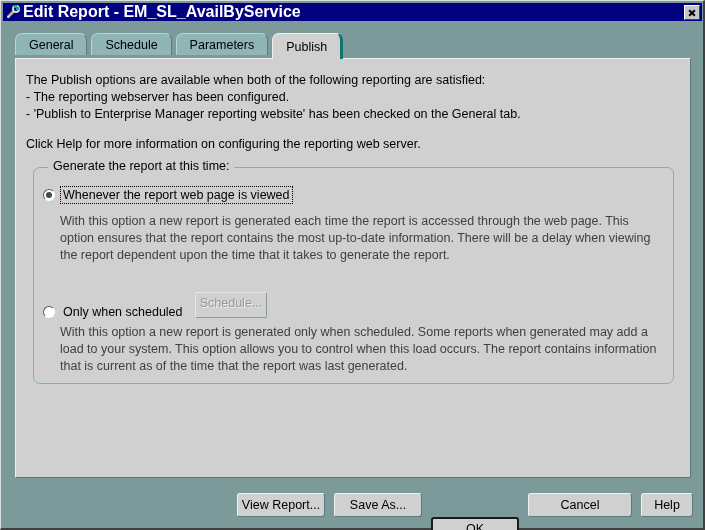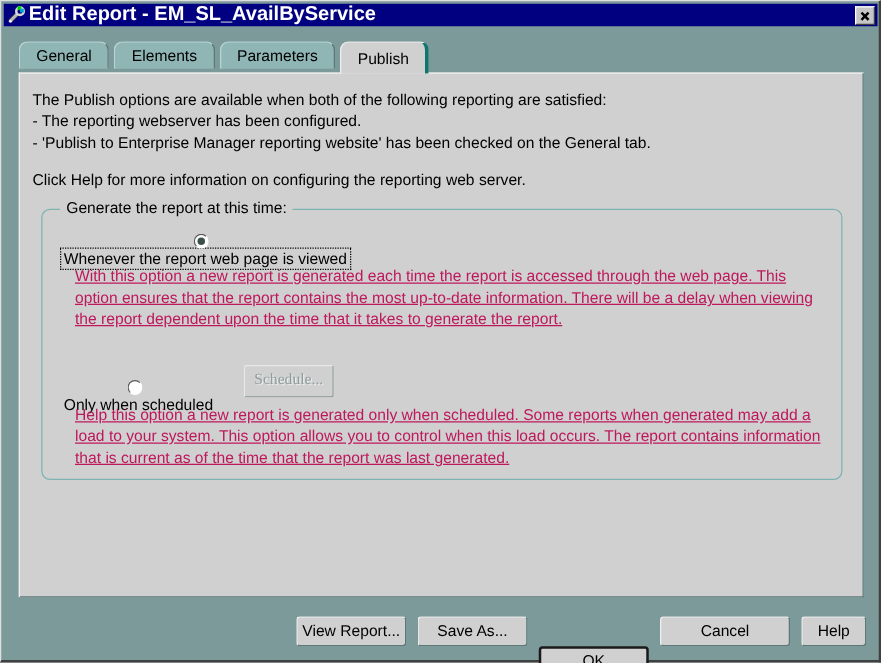--- a/index.html
+++ b/index.html
@@ -151,21 +151,20 @@
     font-size: 12.5px;
     color: #000000;
     white-space: nowrap;
   }
 
   
   .radio-row {
     position: absolute;
     display: flex;
     align-items: center;
-    flex-direction: column;
   }
   .radio-mark {
     width: 12px; height: 12px;
     border-radius: 50%;
     box-sizing: border-box;
     border: 1px solid #6e6e6e;
     border-top-color: #5a5a5a;
     border-left-color: #5a5a5a;
     border-right-color: #ffffff;
     border-bottom-color: #ffffff;
@@ -206,30 +205,28 @@
     border-right: 1px solid #8a9a9a;
     border-bottom: 1px solid #8a9a9a;
     box-sizing: border-box;
     font-size: 12.5px;
     color: #8d9d9d;
     text-shadow: 1px 1px 0 #ededed;
     line-height: 20px;
     text-align: center;
     border-radius: 2px;
     cursor: default;
-    font-family: Liberation Serif, serif;
   }
 
   .desc {
     position: absolute;
     font-size: 12.5px;
-    color: #be185d;
+    color: #404040;
     line-height: 17px;
     white-space: pre-line;
-    text-decoration: underline;
   }
 
   
   #buttonbar {
     position: absolute;
     left: 0; top: 486px;
     width: 701px; height: 36px;
     display: flex;
     align-items: center;
     justify-content: flex-end;
@@ -281,21 +278,21 @@
         <rect x="11" y="3" width="3" height="3" fill="#00a0d0"></rect>
         <circle cx="3.2" cy="13" r="1.1" fill="#ffffff"></circle>
       </svg>
     </span>
     <span id="title-text">Edit Report - EM_SL_AvailByService</span>
     <span id="close-button"></span>
   </div>
 
   <div id="tabstrip">
     <div class="tab">General</div>
-    <div class="tab">Elements</div>
+    <div class="tab">Schedule</div>
     <div class="tab">Parameters</div>
     <div class="tab active">Publish</div>
   </div>
 
   <div id="panel">
 
     <div class="intro" style="top:14px;">The Publish options are available when both of the following reporting are satisfied:</div>
     <div class="intro" style="top:31px;"> - The reporting webserver has been configured.</div>
     <div class="intro" style="top:48px;text-align:right;"> - 'Publish to Enterprise Manager reporting website' has been checked on the General tab.</div>
     <div class="intro" style="top:78px;">Click Help for more information on configuring the reporting web server.</div>
@@ -311,21 +308,21 @@
 
       <div class="desc" style="left:26px; top:45px; width:600px;">With this option a new report is generated each time the report is accessed through the web page.  This option ensures that the report contains the most up-to-date information.  There will be a delay when viewing the report dependent upon the time that it takes to generate the report.</div>
 
       <div class="radio-row" style="left:9px; top:136px;">
         <span class="radio-mark"></span>
         <span class="radio-label">Only when scheduled</span>
       </div>
 
       <div id="schedule-button">Schedule...</div>
 
-      <div class="desc" style="left:26px; top:156px; width:602px;">Help this option a new report is generated only when scheduled.  Some reports when generated may add a load to your system. This option allows you to control when this load occurs.  The report contains information that is current as of the time that the report was last generated.</div>
+      <div class="desc" style="left:26px; top:156px; width:602px;">With this option a new report is generated only when scheduled.  Some reports when generated may add a load to your system. This option allows you to control when this load occurs.  The report contains information that is current as of the time that the report was last generated.</div>
     </div>
   </div>
 
   <div id="bottom-sep"></div>
 
   <div id="buttonbar">
     <div class="btn" style="width:88px;">View Report...</div>
     <div class="btn" style="width:88px;">Save As...</div>
     <div class="btn default" style="width:88px;">OK</div>
     <div class="btn" style="width:104px;">Cancel</div>

